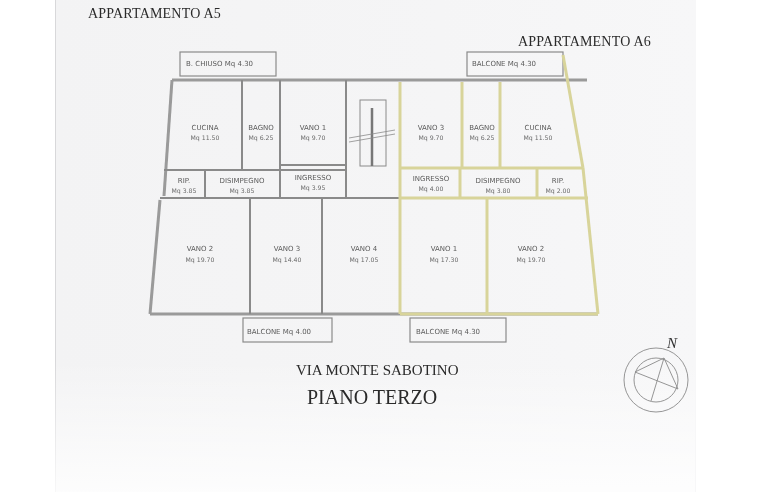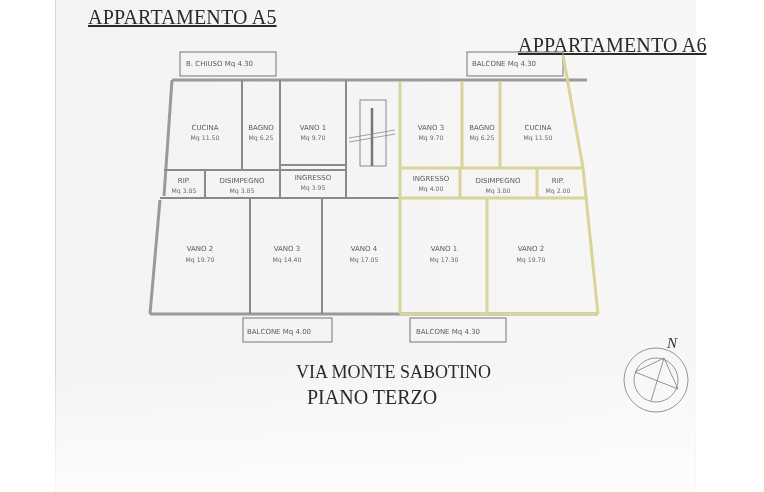--- a/index.html
+++ b/index.html
@@ -1,21 +1,21 @@
 <!DOCTYPE html>
 <html><head>
   <meta charset="utf-8">
   <style>
     html, body { margin:0; padding:0; }
     body { width:764px; height:492px; background:#ffffff; overflow:hidden; position:relative; font-family:"Liberation Sans", sans-serif; }
     .sheet { position:absolute; left:55px; top:0; width:640px; height:492px; background:linear-gradient(90deg,#f3f3f4 0%,#f5f5f6 60%,#f7f7f8 100%); border-left:1px solid #d8d8da; }
     .sheet-fade { position:absolute; left:55px; top:360px; width:640px; height:132px; background:linear-gradient(180deg, rgba(255,255,255,0) 0%, rgba(255,255,255,0.8) 100%); }
     .title { position:absolute; font-family:"Liberation Serif", serif; color:#2a2a2a; white-space:nowrap; }
-    .apt-title { font-size:20px; letter-spacing:0.2px;text-decoration:underline; }
-    .street { font-size:18px;font-family:Liberation Serif, serif; }
+    .apt-title { font-size:14px; letter-spacing:0.2px; }
+    .street { font-size:15px;font-family:Liberation Serif, serif; }
     .floor { font-size:20px;text-align:center; }
     svg { position:absolute; left:0; top:0; }
     .room-label { font-family:"DejaVu Sans", sans-serif; font-size:7px; fill:#5a5a5a; }
     .room-area { font-family:"DejaVu Sans", sans-serif; font-size:6.2px; fill:#6a6a6a; }
     .north { font-family:"Liberation Serif", serif; font-style:italic; font-size:15px; fill:#333; }
   </style>
 </head>
 <body>
 
 <div class="sheet"></div>

